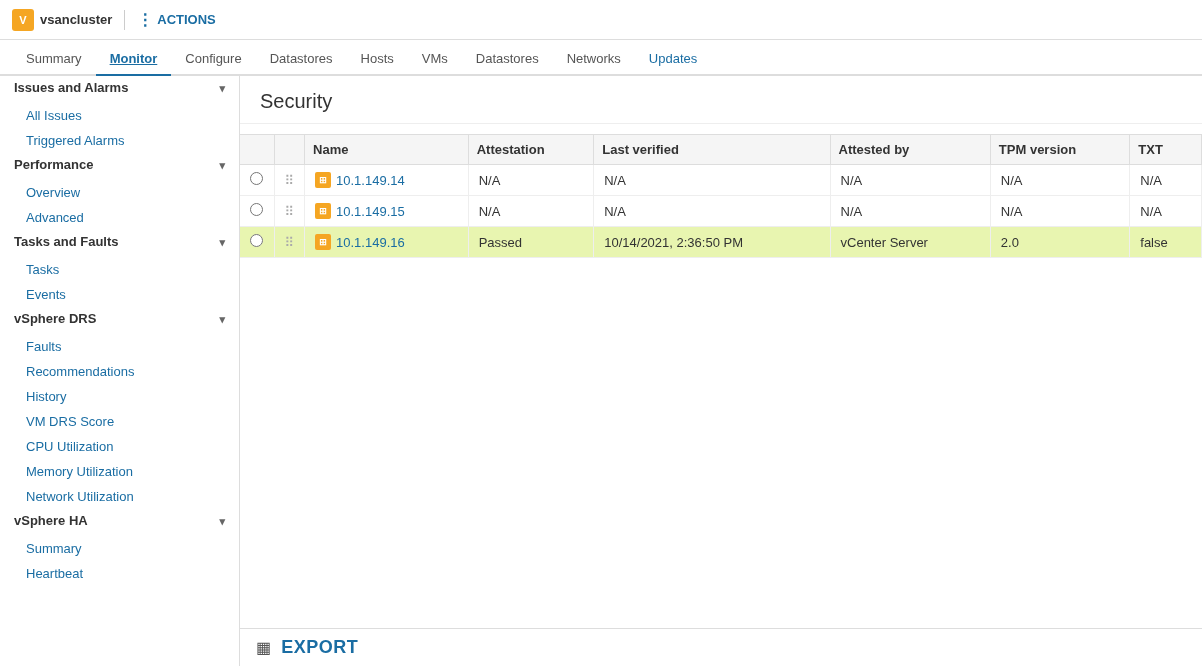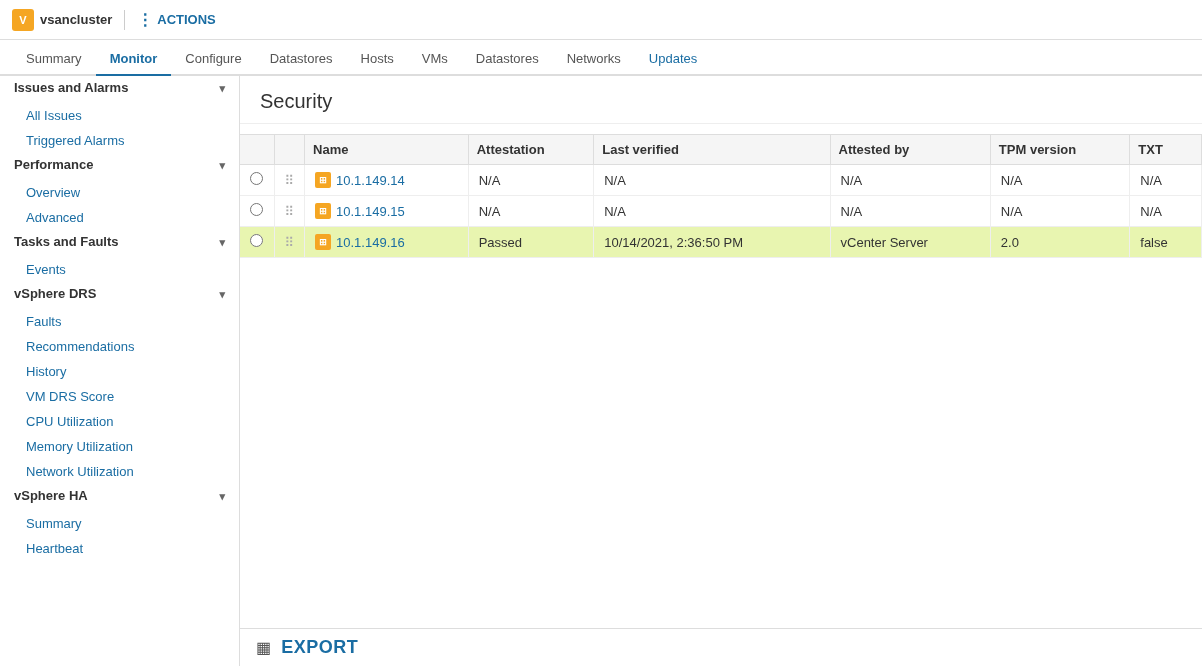--- a/index.html
+++ b/index.html
@@ -53,20 +53,21 @@
       cursor: pointer;
       color: #555;
       font-size: 13px;
       border-bottom: 2px solid transparent;
       margin-bottom: -2px;
     }
     .top-nav .tab.active {
       color: #1a6da3;
       border-bottom: 2px solid #1a6da3;
       font-weight: 600;
+      text-decoration: underline;
     }
 
     
     .main-layout {
       display: flex;
       height: calc(666px - 40px - 36px);
     }
 
     
     .sidebar {
@@ -228,20 +229,21 @@
       <span>Performance</span>
       <span class="chevron">▾</span>
     </div>
     <div class="sidebar-item">Overview</div>
     <div class="sidebar-item">Advanced</div>
 
     <div class="sidebar-section-header">
       <span>Tasks and Faults</span>
       <span class="chevron">▾</span>
     </div>
+    <div class="sidebar-item">Tasks</div>
     <div class="sidebar-item">Events</div>
 
     <div class="sidebar-section-header">
       <span>vSphere DRS</span>
       <span class="chevron">▾</span>
     </div>
     <div class="sidebar-item">Faults</div>
     <div class="sidebar-item">Recommendations</div>
     <div class="sidebar-item">History</div>
     <div class="sidebar-item">VM DRS Score</div>

